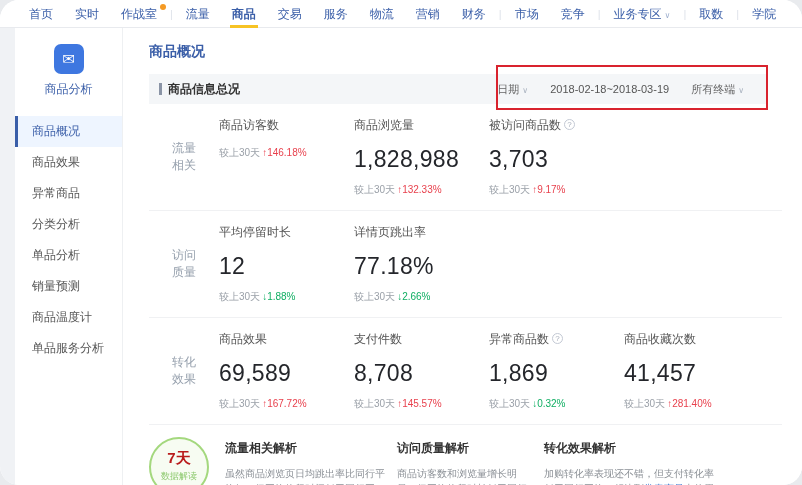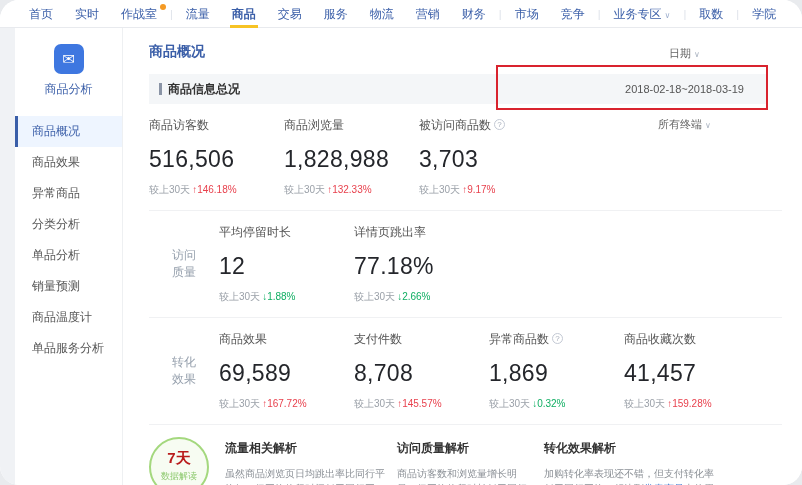--- a/index.html
+++ b/index.html
@@ -27,21 +27,21 @@
   .group-title { margin-top:7px; font-size:12px; color:#3a5ea8; }
   .side-menu { list-style:none; margin-top:4px; }
   .side-menu li { font-size:12px; color:#555; padding:7px 0 7px 14px; border-left:3px solid transparent; cursor:pointer; }
   .side-menu li.active { color:#3a5ea8; border-left-color:#3a5ea8; background:#eef5ff; }
 
   
   .page-title { font-size:14px; font-weight:bold; color:#3a5ea8; margin:15px 0 13px; }
   .panel-header { height:30px; background:#f4f6f8; display:flex; align-items:center; justify-content:space-between; margin-right:14px; padding:0 24px 0 10px; }
   .panel-title { font-size:12px; font-weight:bold; color:#333; display:flex; align-items:center; }
   .tick { display:inline-block; width:3px; height:12px; background:#8a94a6; margin-right:6px; }
-  .filters { display:flex; align-items:center; gap:22px; font-size:11px; color:#666;flex-direction:column; }
+  .filters { display:flex; align-items:center; gap:22px; font-size:11px; color:#666; }
   .filter { cursor:pointer; }
   .filter .nav-caret { color:#aab3c0; }
   .date-range { color:#555; cursor:pointer; }
   .annotation-box { position:absolute; left:496px; top:65px; width:272px; height:45px; border:2px solid #d9232e; pointer-events:none; z-index:10; }
 
   
   .metric-row { display:flex; padding:13px 0; }
   .metric-row + .metric-row { border-top:1px solid #f0f1f3; }
   .row-label { width:70px; display:flex; align-items:center; justify-content:center; }
   .row-label span { display:inline-block; width:26px; font-size:12px; line-height:17px; color:#96a0ad; text-align:center; }
@@ -124,23 +124,25 @@
           <span>商品信息总况</span>
         </div>
         <div class="filters">
           <span class="filter"><span>日期</span><span class="nav-caret">∨</span></span>
           <span class="date-range">2018-02-18~2018-03-19</span>
           <span class="filter"><span>所有终端</span><span class="nav-caret">∨</span></span>
         </div>
       </div>
 
       <section class="metric-row">
+        <div class="row-label">
+            <span>流量相关</span>
+          </div>
         <div class="metric">
           <div class="m-name">商品访客数</div>
-          <div class="m-value">516,506</div>
           <div class="m-compare"><span>较上30天</span><span class="arrow up">↑</span><span class="up">146.18%</span></div>
         </div>
         <div class="metric">
           <div class="m-name">商品浏览量</div>
           <div class="m-value">1,828,988</div>
           <div class="m-compare"><span>较上30天</span><span class="arrow up">↑</span><span class="up">132.33%</span></div>
         </div>
         <div class="metric">
           <div class="m-name"><span>被访问商品数</span><span class="help">?</span></div>
           <div class="m-value">3,703</div>
@@ -179,21 +181,21 @@
           <div class="m-compare"><span>较上30天</span><span class="arrow up">↑</span><span class="up">145.57%</span></div>
         </div>
         <div class="metric">
           <div class="m-name"><span>异常商品数</span><span class="help">?</span></div>
           <div class="m-value">1,869</div>
           <div class="m-compare"><span>较上30天</span><span class="arrow down">↓</span><span class="down">0.32%</span></div>
         </div>
         <div class="metric">
           <div class="m-name">商品收藏次数</div>
           <div class="m-value">41,457</div>
-          <div class="m-compare"><span>较上30天</span><span class="arrow up">↑</span><span class="up">159.28%</span></div>
+          <div class="m-compare"><span>较上30天</span><span class="arrow up">↑</span><span class="up">281.40%</span></div>
         </div>
       </section>
 
       <section class="insights">
         <div class="badge">
           <div class="badge-days">7天</div>
           <div class="badge-label">数据解读</div>
         </div>
         <div class="insight-col c1">
           <h3>流量相关解析</h3>

